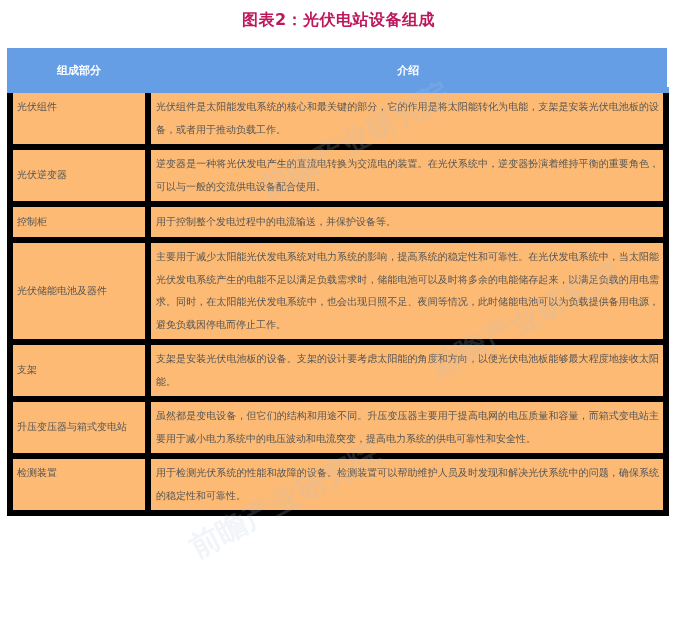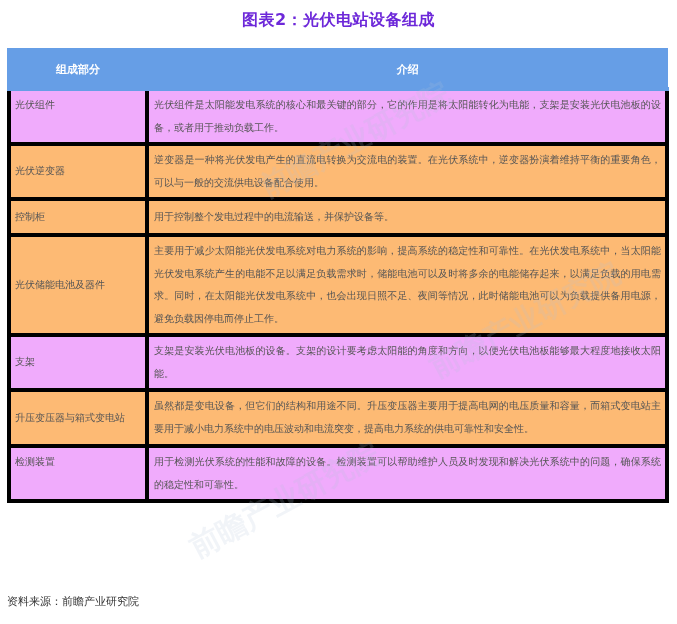--- a/index.html
+++ b/index.html
@@ -15,34 +15,34 @@
       font-family: "DejaVu Sans", "Liberation Sans", sans-serif;
     }
     .title {
       position: absolute;
       top: 8px;
       left: 0;
       width: 677px;
       text-align: center;
       font-size: 16px;
       font-weight: bold;
-      color: #6d28d9;
+      color: #be185d;
       letter-spacing: 0.5px;
       line-height: 24px;
     }
     .table {
       position: absolute;
       top: 48px;
       left: 7px;
       width: 662px;
       border-collapse: collapse;
       table-layout: fixed;
     }
     .table th, .table td {
-      border: 4px solid #000000;
+      border: 6px solid #000000;
       box-sizing: border-box;
     }
     .table th {
       background: #669ee6;
       color: #ffffff;
       font-size: 11px;
       font-weight: bold;
       height: 39px;
       text-align: center;
       vertical-align: middle;
@@ -58,21 +58,21 @@
     }
     .table td.name {
       width: 138px;
       padding-left: 4px;
     }
     .table td.desc {
       padding-left: 5px;
       padding-right: 4px;
       text-align: justify;
     }
-    .table tr.odd td { background: #f0abfc; }
+    .table tr.odd td { background: #fdba74; }
     .table tr.even td { background: #fdba74; }
     .table td.top { vertical-align: top; }
     .table td.mid { vertical-align: middle; }
     .footer {
       position: absolute;
       top: 593px;
       left: 7px;
       width: 663px;
       font-size: 11px;
       color: #333333;
@@ -136,14 +136,13 @@
       <td class="desc top">用于检测光伏系统的性能和故障的设备。检测装置可以帮助维护人员及时发现和解决光伏系统中的问题，确保系统的稳定性和可靠性。</td>
     </tr>
   </tbody>
 </table>
 
 <div class="watermark" style="top:120px; left:250px;">前瞻产业研究院</div>
 <div class="watermark" style="top:300px; left:420px;">前瞻产业研究院</div>
 <div class="watermark" style="top:480px; left:180px;">前瞻产业研究院</div>
 
 <div class="footer">
-  <span>资料来源：前瞻产业研究院</span>
 </div>
 
 </body></html>

